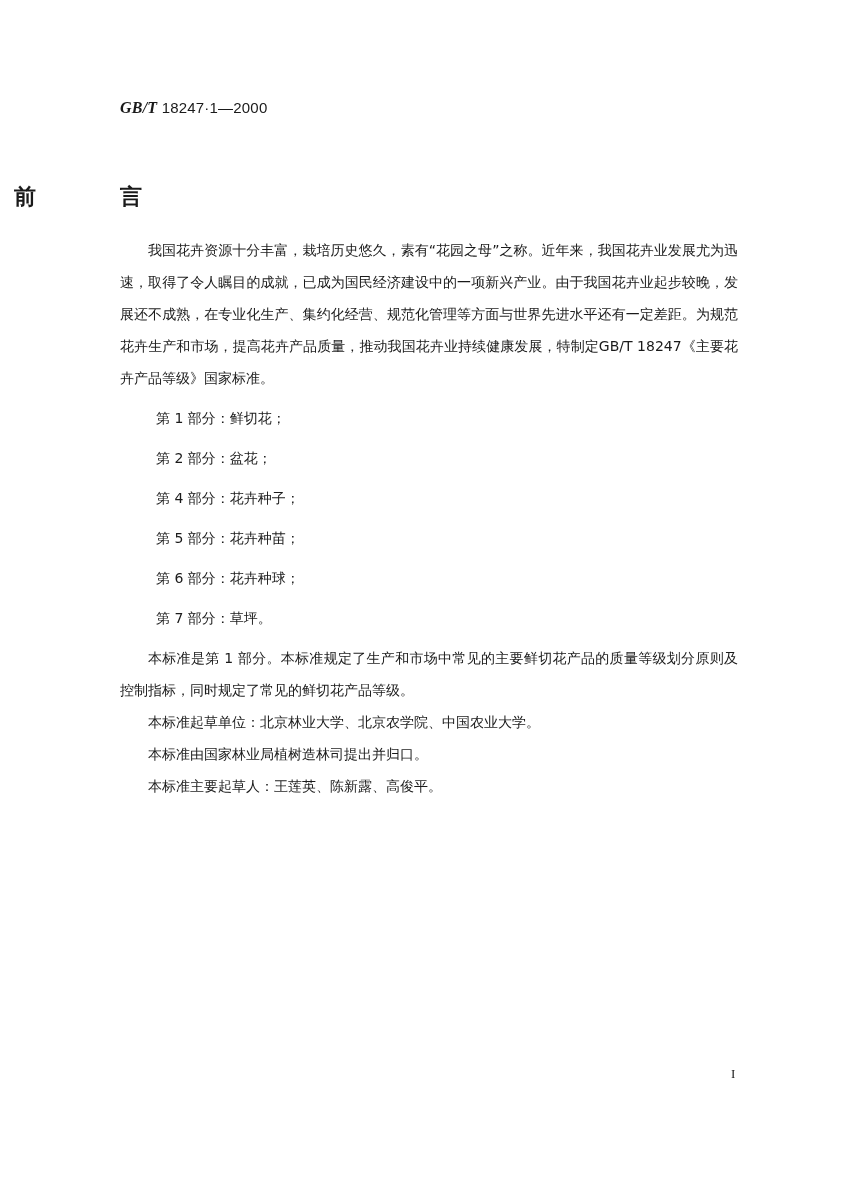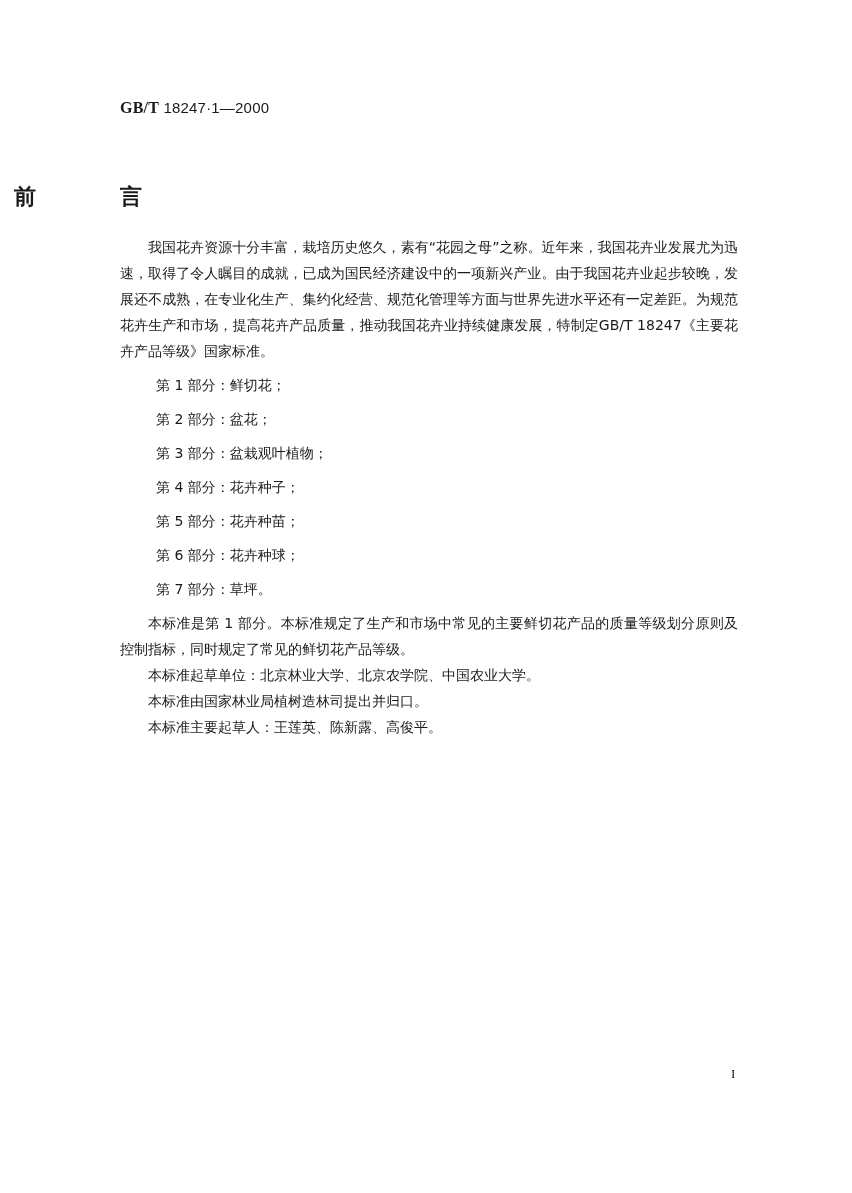--- a/index.html
+++ b/index.html
@@ -1,25 +1,25 @@
 <!DOCTYPE html>
 <html><head>
 <meta charset="utf-8">
 <style>
   html, body { margin: 0; padding: 0; background: #ffffff; }
   body { width: 852px; height: 1193px; position: relative; overflow: hidden;
          font-family: "DejaVu Serif", "Liberation Serif", serif; color: #1a1a1a; }
   .header-code { position: absolute; left: 120px; top: 99px; font-size: 15px;
                  font-family: "Liberation Sans", "DejaVu Sans", sans-serif; letter-spacing: 0.2px; }
-  .header-code .gb { font-family: "Liberation Serif", serif; font-weight: bold; font-size: 16px; }
+  .header-code .gb { font-family: "Liberation Serif", serif; font-weight: bold; font-size: 16px; font-style: italic; }
   .title { position: absolute; left: 14px; width: 852px; top: 182px; text-align: left;
            font-size: 22px; font-weight: bold; font-family: "DejaVu Sans", sans-serif; letter-spacing: 0; }
   .title span { display: inline-block; }
   .title .gap { width: 84px; }
-  .body { position: absolute; left: 120px; top: 234px; width: 618px; font-size: 14px; line-height: 26px;
+  .body { position: absolute; left: 120px; top: 234px; width: 618px; font-size: 14px; line-height: 32px;
           font-family: "DejaVu Sans", sans-serif; }
   .p { margin: 0; text-align: justify; }
   .indent { text-indent: 28px; }
   .list-item { margin: 8px; padding-left: 28px; }
   .page-num { position: absolute; left: 731px; top: 1066px; font-size: 13px;
               font-family: "Liberation Serif", serif; }
 </style>
 </head>
 <body>
 
@@ -30,21 +30,20 @@
 
 <div class="title">
   <span>前</span><span class="gap"></span><span>言</span>
 </div>
 
 <div class="body">
   <p class="p indent">我国花卉资源十分丰富，栽培历史悠久，素有“花园之母”之称。近年来，我国花卉业发展尤为迅速，取得了令人瞩目的成就，已成为国民经济建设中的一项新兴产业。由于我国花卉业起步较晚，发展还不成熟，在专业化生产、集约化经营、规范化管理等方面与世界先进水平还有一定差距。为规范花卉生产和市场，提高花卉产品质量，推动我国花卉业持续健康发展，特制定GB/T 18247《主要花卉产品等级》国家标准。</p>
   <div>
     <p class="list-item">第 1 部分：鲜切花；</p>
     <p class="list-item">第 2 部分：盆花；</p>
-    <p class="list-item">第 3 部分：盆栽观叶植物；</p>
     <p class="list-item">第 4 部分：花卉种子；</p>
     <p class="list-item">第 5 部分：花卉种苗；</p>
     <p class="list-item">第 6 部分：花卉种球；</p>
     <p class="list-item">第 7 部分：草坪。</p>
   </div>
   <p class="p indent">本标准是第 1 部分。本标准规定了生产和市场中常见的主要鲜切花产品的质量等级划分原则及控制指标，同时规定了常见的鲜切花产品等级。</p>
   <p class="p indent">本标准起草单位：北京林业大学、北京农学院、中国农业大学。</p>
   <p class="p indent">本标准由国家林业局植树造林司提出并归口。</p>
   <p class="p indent">本标准主要起草人：王莲英、陈新露、高俊平。</p>
 </div>

